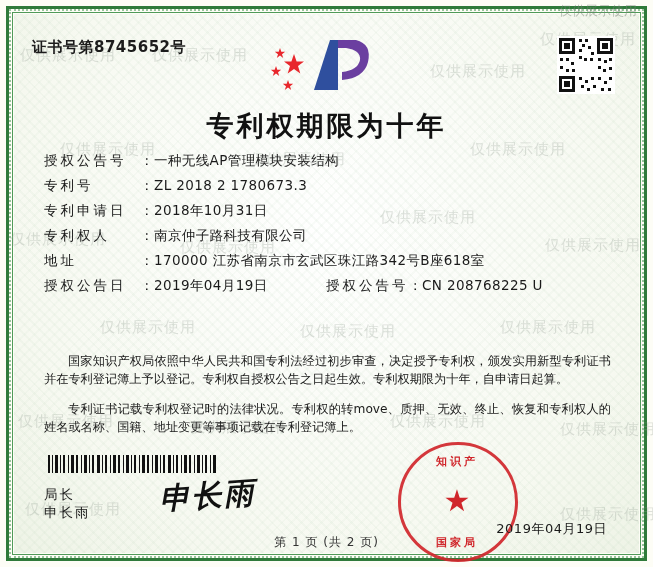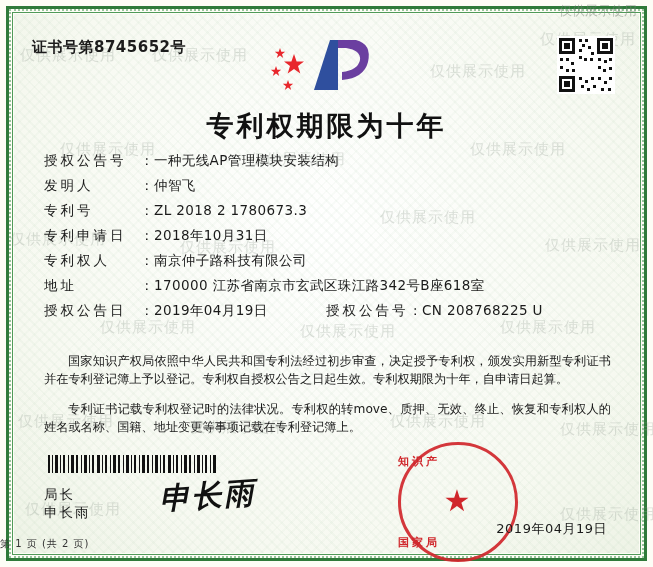--- a/index.html
+++ b/index.html
@@ -221,20 +221,21 @@
     left: 50%;
     top: 50%;
     transform: translate(-50%, -50%);
     color: #d0262b;
     font-size: 30px;
     line-height: 1;
   }
   .seal-text-top, .seal-text-bottom {
     position: absolute;
     width: 100%;
+    text-align: center;
     color: #d0262b;
     font-size: 11px;
     letter-spacing: 3px;
     font-weight: bold;
   }
   .seal-text-top { top: 12px; }
   .seal-text-bottom { bottom: 10px; }
 
   .issue-date {
     position: absolute;
@@ -243,22 +244,22 @@
     font-size: 13px;
     color: #1a1a1a;
     letter-spacing: 0.5px;
   }
 
   .page-no {
     position: absolute;
     left: 0;
     right: 0;
     bottom: 16px;
-    text-align: left;
-    font-size: 10px;
+    text-align: center;
+    font-size: 12px;
     color: #333333;
     letter-spacing: 1px;
   }
 
   .corner-mark {
     position: absolute;
     right: 16px;
     top: 2px;
     font-size: 13px;
     color: rgba(120,130,120,0.5);
@@ -365,23 +366,20 @@
       </svg>
     </div>
 
     <div class="title">专利权期限为十年</div>
 
     <div class="fields">
       <div class="field-row">
         <span class="field-label">授权公告号</span><span class="field-colon">：</span><span class="field-value">一种无线AP管理模块安装结构</span>
       </div>
       <div class="field-row">
-        <span class="field-label">发明人</span><span class="field-colon">：</span><span class="field-value">仲智飞</span>
-      </div>
-      <div class="field-row">
         <span class="field-label">专利号</span><span class="field-colon">：</span><span class="field-value">ZL 2018 2 1780673.3</span>
       </div>
       <div class="field-row">
         <span class="field-label">专利申请日</span><span class="field-colon">：</span><span class="field-value">2018年10月31日</span>
       </div>
       <div class="field-row">
         <span class="field-label">专利权人</span><span class="field-colon">：</span><span class="field-value">南京仲子路科技有限公司</span>
       </div>
       <div class="field-row">
         <span class="field-label">地址</span><span class="field-colon">：</span><span class="field-value">170000 江苏省南京市玄武区珠江路342号B座618室</span>

